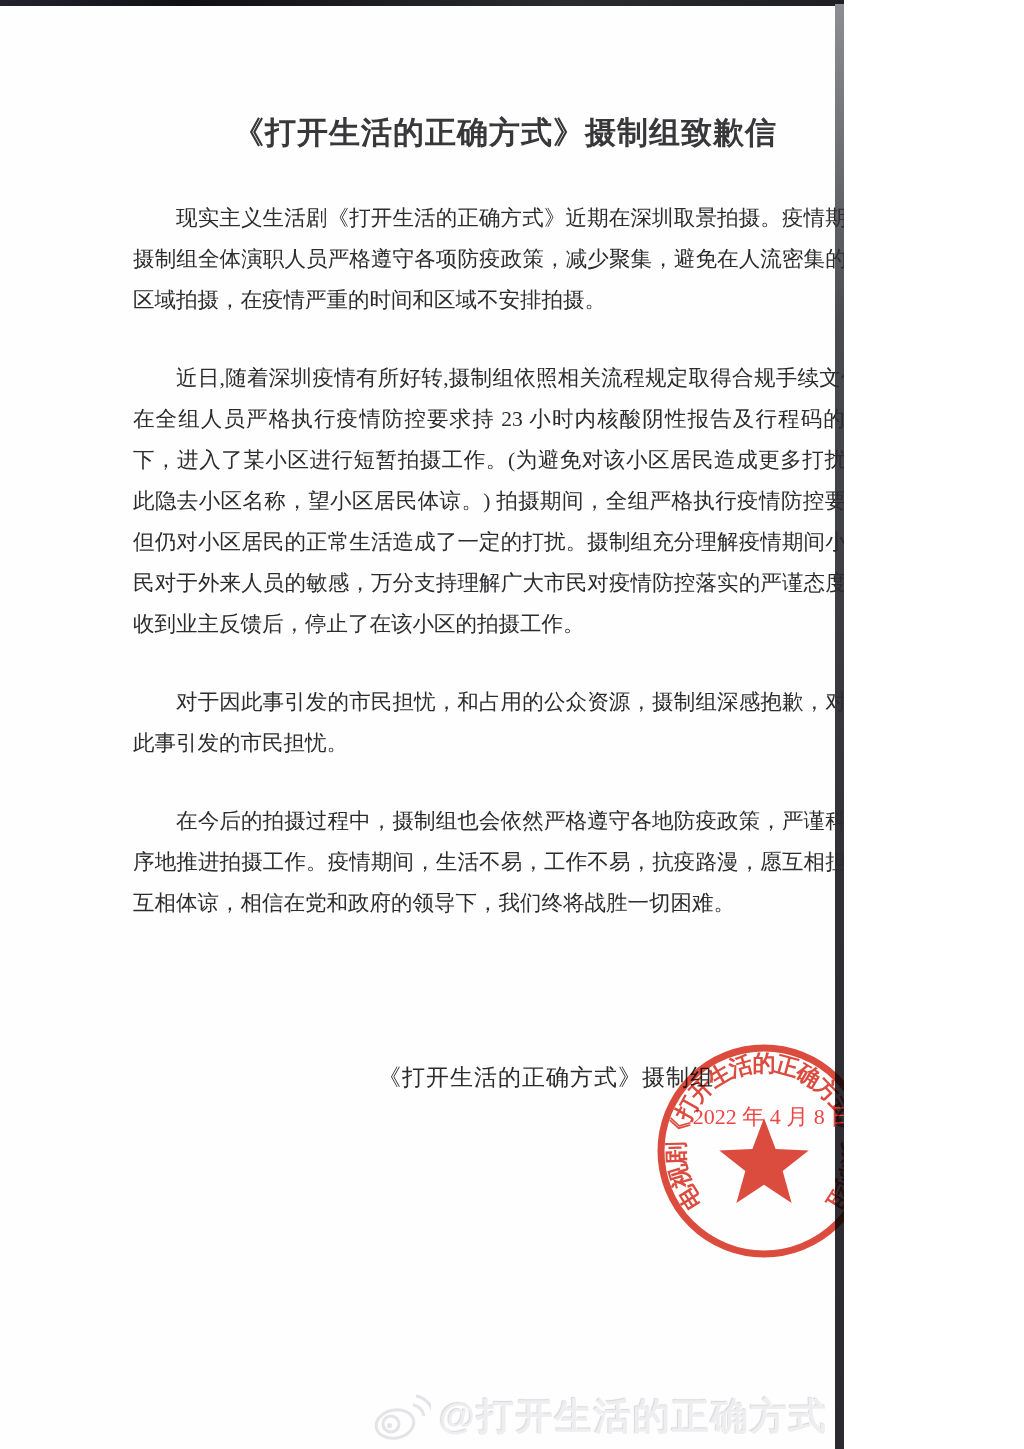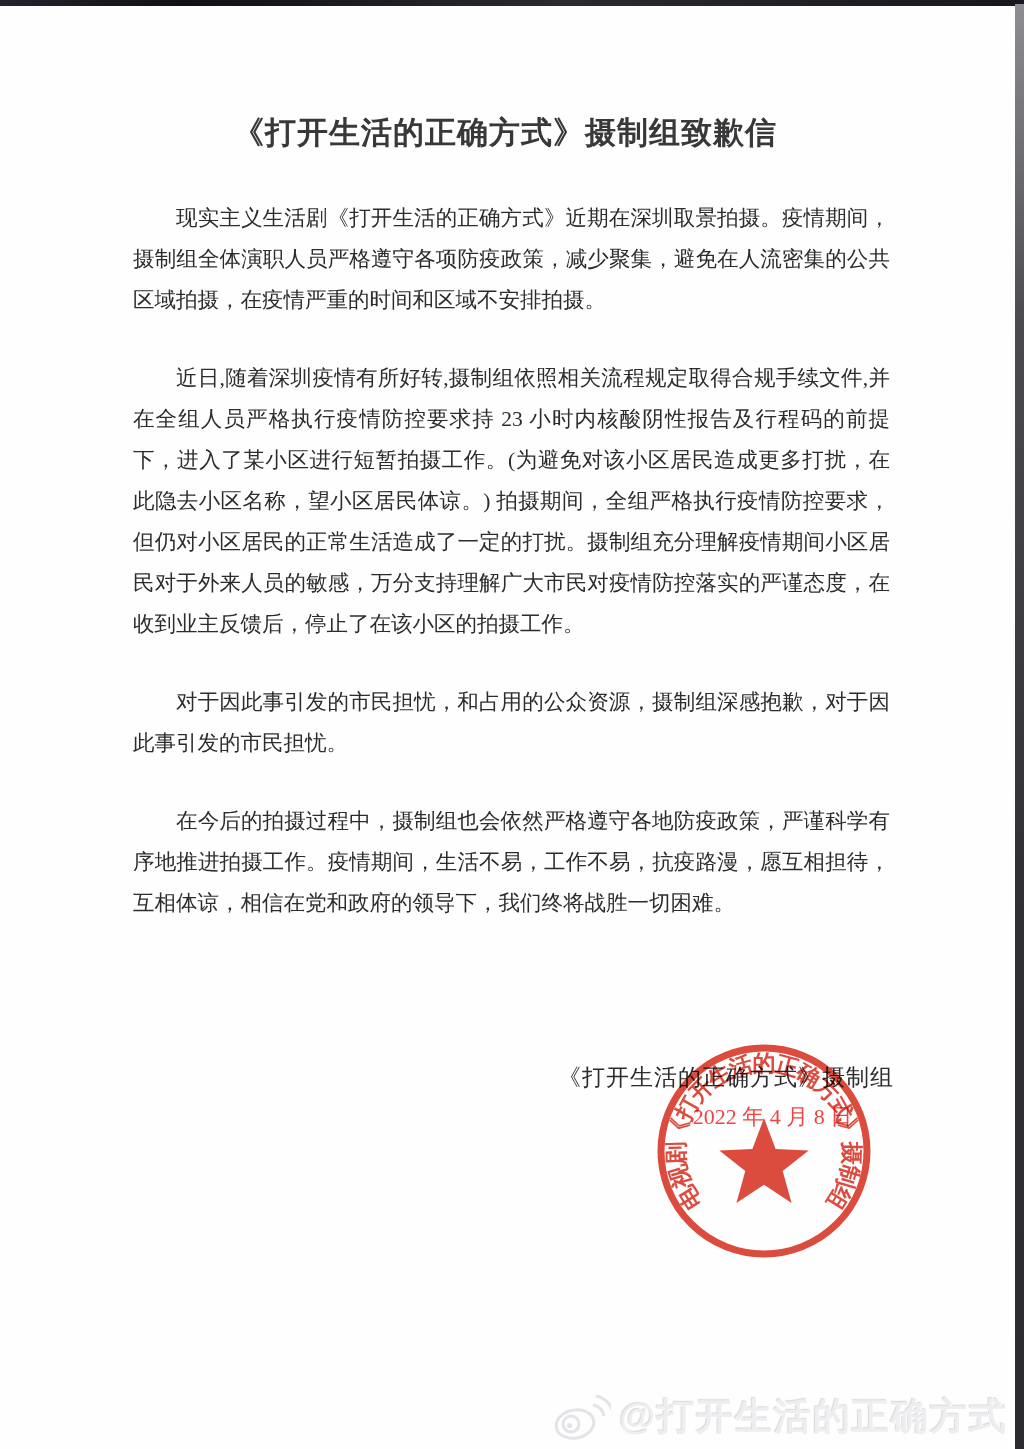--- a/index.html
+++ b/index.html
@@ -1,18 +1,18 @@
 <!DOCTYPE html>
 <html><head>
 <meta charset="utf-8">
 <style>
   html,body{margin:0;padding:0;background:#ffffff;}
   .page{
     position:relative;
-    width:1024px;height:1449px;
+    width:844px;height:1449px;
     background:#fefefe;
     overflow:hidden;
     font-family:"Liberation Serif","DejaVu Serif",serif;
     color:#2d2d2d;
   }
   .scan-edge-top{
     position:absolute;top:0;left:0;width:1024px;height:6px;
     background:linear-gradient(to right,#23232e 0%,#101016 18%,#2a2a31 55%,#17171d 100%);
   }
   .scan-edge-right{

